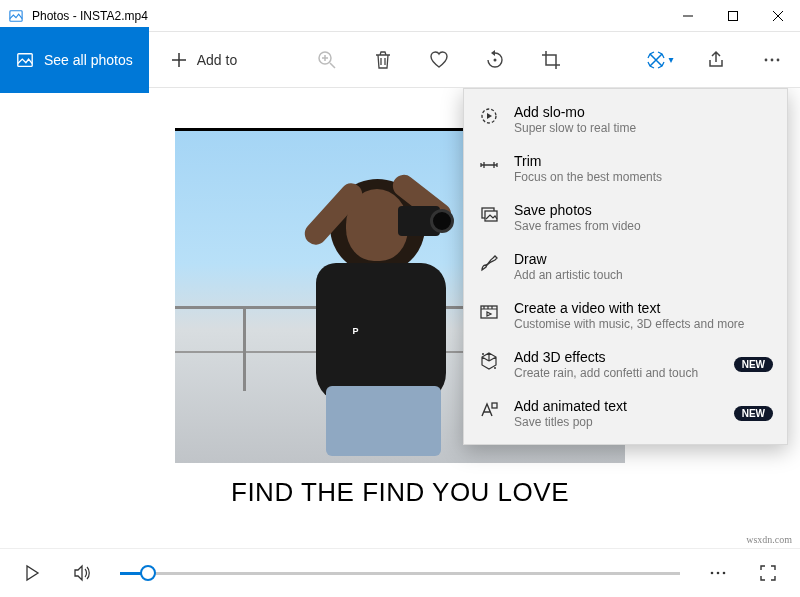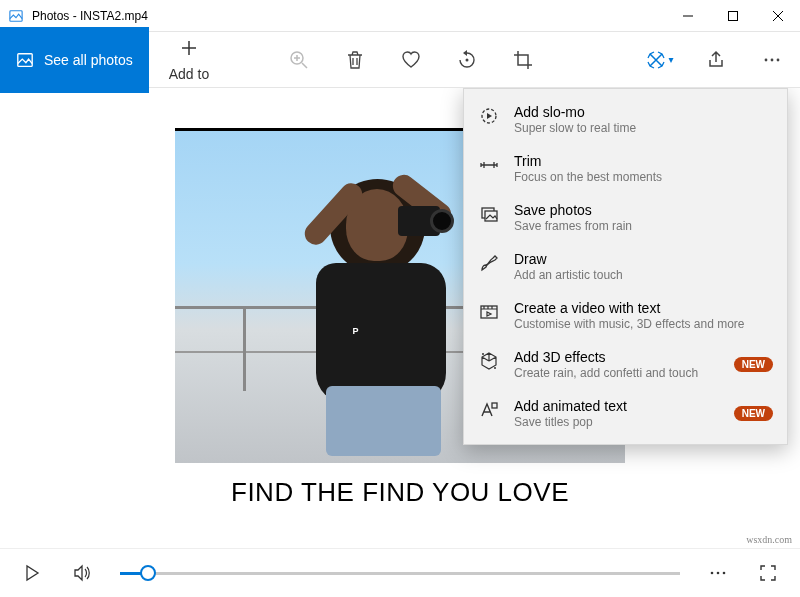--- a/index.html
+++ b/index.html
@@ -6,21 +6,21 @@
     body { font-family: "Segoe UI", sans-serif; font-size: 13px; color: #333; background: #fff; width: 800px; height: 597px; overflow: hidden; border-bottom-right-radius: 6px; }
     
     .titlebar { display: flex; align-items: center; height: 32px; background: #fff; border-bottom: 1px solid #e5e5e5; }
     .titlebar-icon { width: 32px; display: flex; justify-content: center; color: #2a8ae4; }
     .titlebar-text { flex: 1; font-size: 12px; color: #000; }
     .winbtn { width: 45px; height: 32px; display: flex; align-items: center; justify-content: center; color: #333; }
     .winbtn svg { width: 10px; height: 10px; }
     
     .toolbar { display: flex; align-items: center; height: 56px; background: #fff; border-bottom: 1px solid #e5e5e5; }
     .see-all { background: #0078d7; color: #fff; height: 66px; padding: 17px 16px; display: flex; align-items: center; gap: 10px; font-size: 14px; }
-    .tb-btn { height: 56px; padding: 0 12px; display: flex; align-items: center; justify-content: center; color: #333; gap: 8px; font-size: 14px; flex-direction: column; }
+    .tb-btn { height: 56px; padding: 0 12px; display: flex; align-items: center; justify-content: center; color: #333; gap: 8px; font-size: 14px; }
     .add-to { padding-left: 20px; padding-right: 20px; }
     .tb-sp { width: 32px; }
     .tb-icons { display: flex; margin-left: 10px; }
     .tb-icon { width: 56px; height: 56px; display: flex; align-items: center; justify-content: center; color: #444; }
     .tb-icon svg, .tb-btn svg { width: 20px; height: 20px; }
     .tb-right { margin-left: auto; display: flex; }
     .edit-active { color: #0078d7; position: relative; }
     .edit-chev { color: #0078d7; font-size: 10px; margin-left: 2px; }
     
     .content { position: relative; height: 460px; display: flex; align-items: center; justify-content: center; overflow: hidden; }
@@ -42,21 +42,21 @@
     .building { position: absolute; right: -40px; top: 40px; width: 140px; height: 180px; background: repeating-linear-gradient(90deg, #c9dde8 0 6px, #b5ccd9 6px 10px); opacity: 0.6; }
     .caption { font-size: 26px; font-weight: 400; text-align: center; padding: 14px 0 0 0; letter-spacing: 0.5px; color: #000; font-family: Arial, sans-serif; }
     
     .menu { position: absolute; right: 12px; top: 0; width: 325px; background: #f2f2f2; box-shadow: 0 6px 20px rgba(0,0,0,0.25); padding: 6px 0; border: 1px solid #d8d8d8; }
     .menu-item { display: flex; align-items: flex-start; padding: 9px 14px; gap: 14px; }
     .menu-icon { width: 22px; height: 22px; display: flex; align-items: center; justify-content: center; color: #333; flex-shrink: 0; margin-top: 1px; }
     .menu-icon svg { width: 20px; height: 20px; }
     .menu-text { flex: 1; }
     .menu-title { font-size: 14px; color: #000; }
     .menu-sub { font-size: 12px; color: #767676; margin-top: 1px; }
-    .badge { background: #c2410c; color: #fff; font-size: 10px; font-weight: 600; padding: 2px 8px; border-radius: 9px; align-self: center; }
+    .badge { background: #0f172a; color: #fff; font-size: 10px; font-weight: 600; padding: 2px 8px; border-radius: 9px; align-self: center; }
     
     .controls { height: 49px; display: flex; align-items: center; padding: 0 10px; gap: 6px; border-top: 1px solid #eee; }
     .ctrl-btn { width: 44px; height: 44px; display: flex; align-items: center; justify-content: center; color: #333; }
     .ctrl-btn svg { width: 18px; height: 18px; }
     .slider { flex: 1; height: 3px; background: #c9c9c9; position: relative; margin: 0 10px; }
     .slider-fill { position: absolute; left: 0; top: 0; height: 100%; width: 5%; background: #0078d7; }
     .slider-thumb { position: absolute; left: 5%; top: 50%; width: 16px; height: 16px; border: 2px solid #0078d7; background: #fff; border-radius: 50%; transform: translate(-50%, -50%); }
     
     .watermark { position: absolute; right: 8px; bottom: 52px; font-size: 10px; color: #888; font-family: Liberation Serif, serif; }
   </style>
@@ -208,21 +208,21 @@
     <div class="menu-item">
       <div class="menu-icon">
           <svg viewBox="0 0 20 20">
             <rect x="3" y="4" width="12" height="10" fill="none" stroke="#333" stroke-width="1.3"></rect>
             <rect x="6" y="7" width="12" height="10" fill="#f2f2f2" stroke="#333" stroke-width="1.3"></rect>
             <path d="M7 15 L11 11 L14 14 L16 12 L18 15" fill="none" stroke="#333" stroke-width="1.2"></path>
           </svg>
         </div>
       <div class="menu-text">
           <div class="menu-title">Save photos</div>
-          <div class="menu-sub">Save frames from rain</div>
+          <div class="menu-sub">Save frames from video</div>
         </div>
     </div>
     <div class="menu-item">
       <div class="menu-icon">
           <svg viewBox="0 0 20 20">
             <path d="M3 17 C3 17 3 12 7 12 C10 12 10 7 14 5 L16 3 L18 5 L16 7 C12 9 8 10 7 14 Z" fill="none" stroke="#333" stroke-width="1.3"></path>
           </svg>
         </div>
       <div class="menu-text">
           <div class="menu-title">Draw</div>

